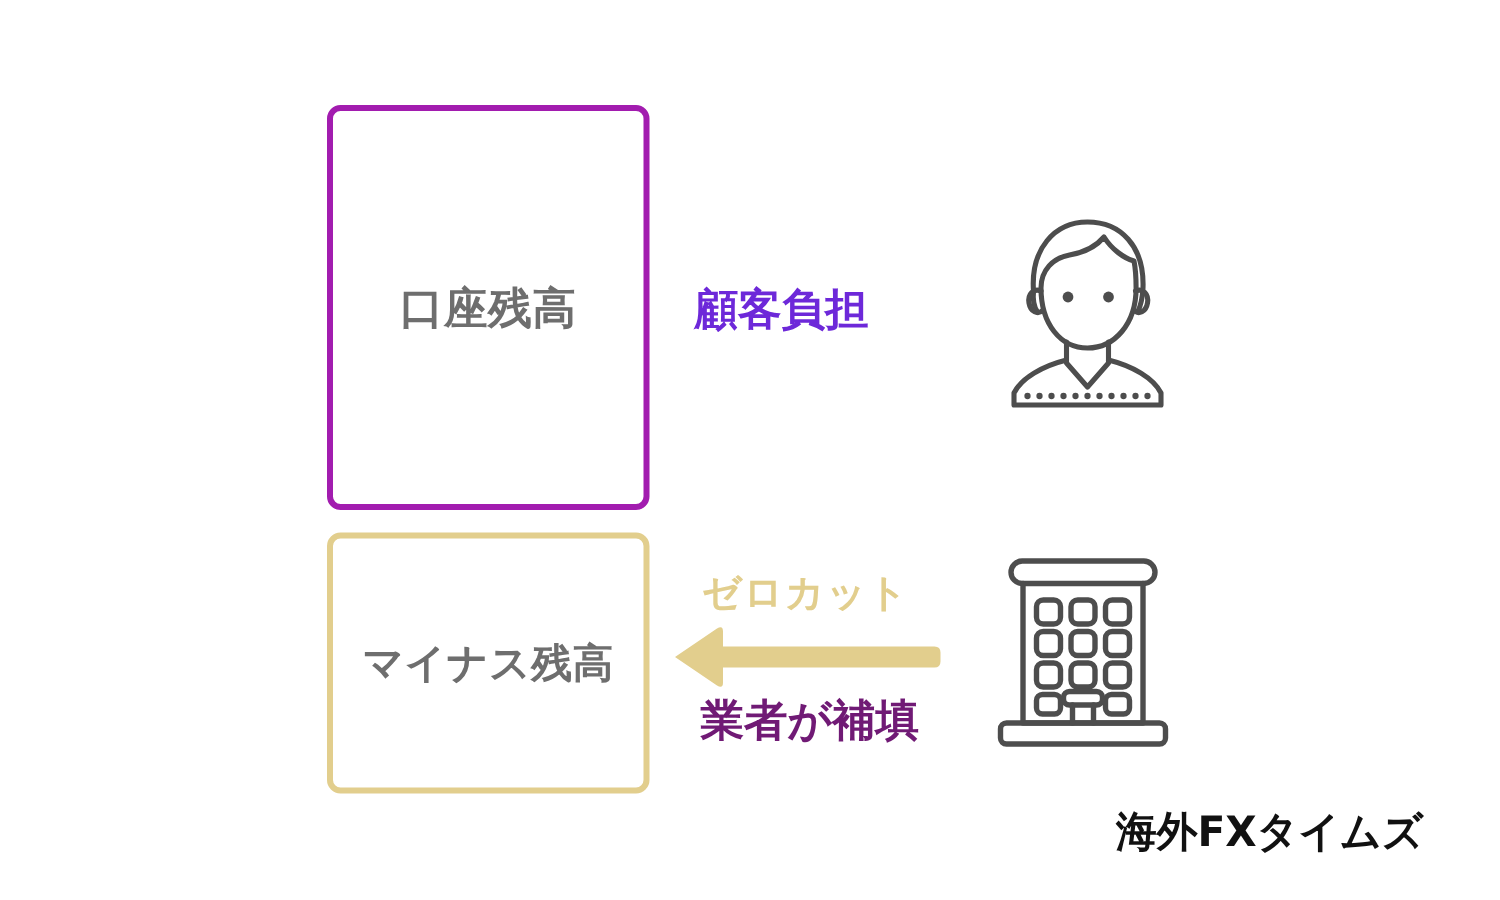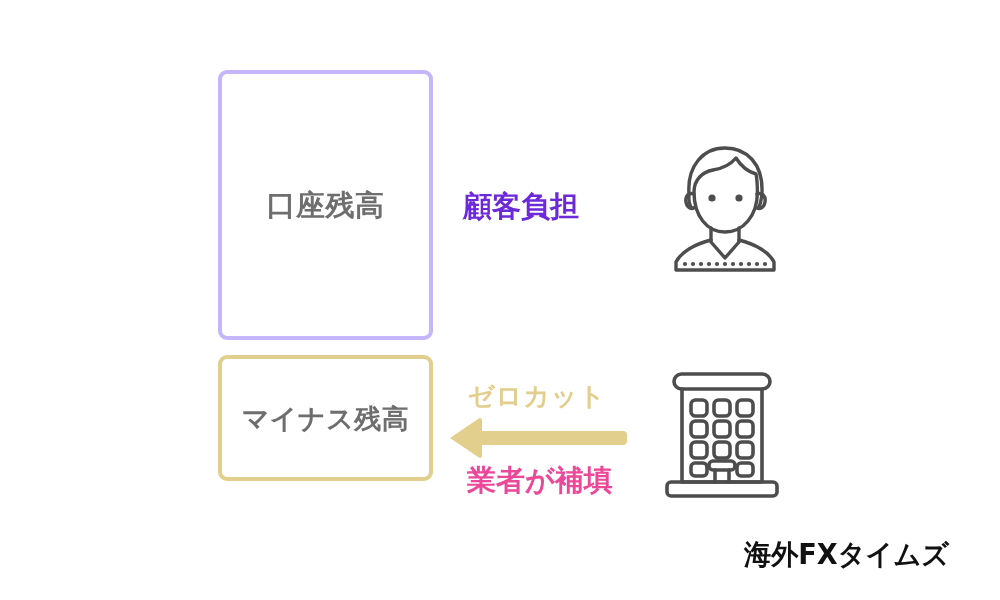--- a/index.html
+++ b/index.html
@@ -26,28 +26,28 @@
     background: #ffffff;
     display: flex;
     align-items: center;
     justify-content: center;
   }
   #account-balance-box {
     left: 218px;
     top: 70px;
     width: 215px;
     height: 270px;
-    border: 4px solid #c4b5fd;
+    border: 4px solid #a21caf;
     border-radius: 9px;
   }
   #negative-balance-box {
     left: 218px;
     top: 355px;
     width: 215px;
-    height: 126px;
+    height: 174px;
     border: 4px solid #E2CE8D;
     border-radius: 9px;
   }
   .box-label {
     font-size: 29px;
     font-weight: bold;
     color: #6E6E6E;
     letter-spacing: 0.5px;
     white-space: nowrap;
     line-height: 1;
@@ -75,21 +75,21 @@
     left: 468px;
     top: 383px;
     font-size: 26px;
     color: #E2CE8D;
     letter-spacing: 1px;
   }
   #broker-cover-text {
     left: 467px;
     top: 466px;
     font-size: 29px;
-    color: #ec4899;
+    color: #701a75;
     text-align: center;
   }
 
   
   #zero-cut-arrow {
     position: absolute;
     left: 448px;
     top: 414px;
     width: 180px;
     height: 48px;

